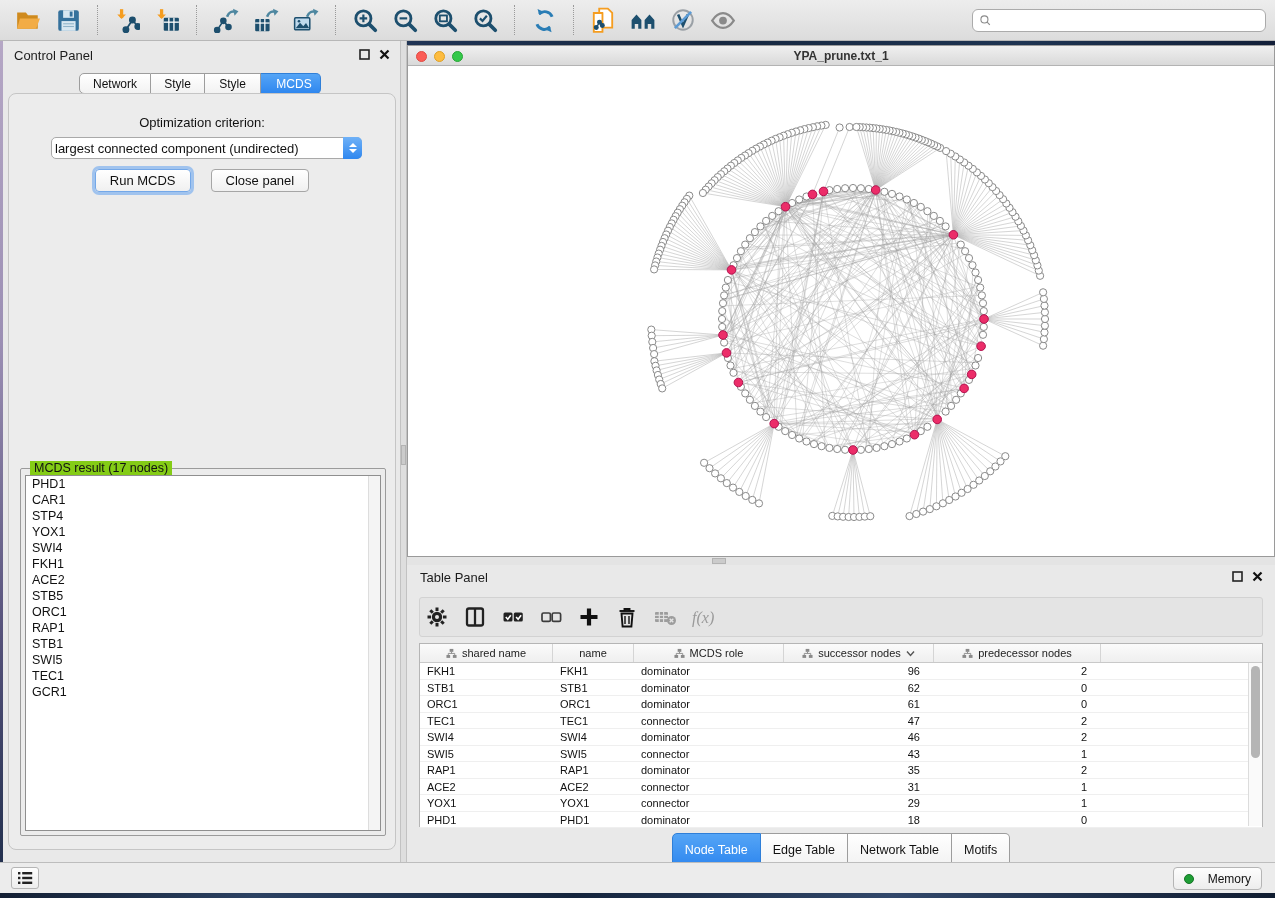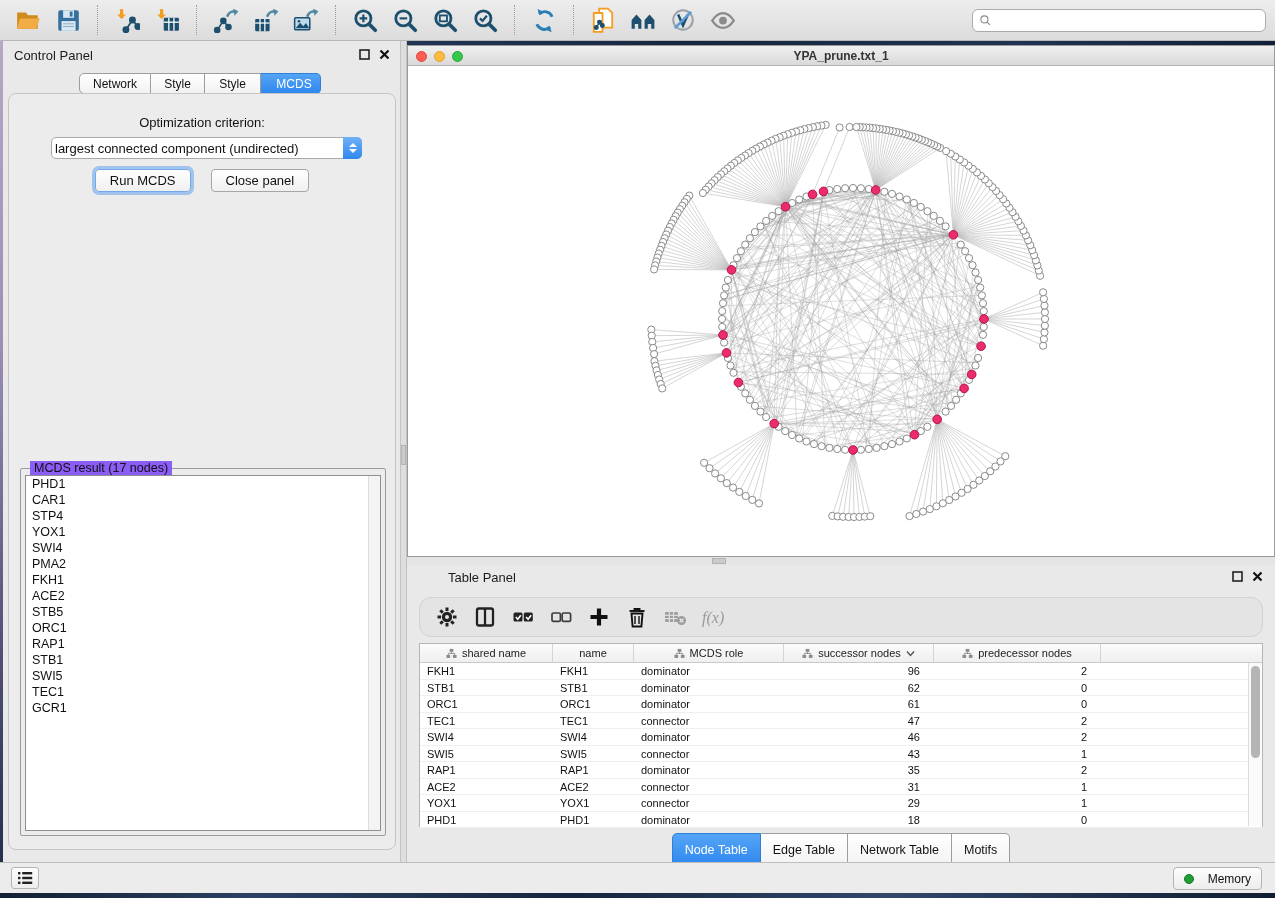--- a/index.html
+++ b/index.html
@@ -56,21 +56,21 @@
   .dd-step i { display:block; width:0; height:0; border-left:4px solid transparent; border-right:4px solid transparent; }
   .dd-step .up { border-bottom:4px solid #fff; }
   .dd-step .dn { border-top:4px solid #fff; }
   .cp-buttons { position:absolute; left:0; width:100%; top:75px; display:flex; justify-content:center; gap:20px; }
   .push-btn { height:23px; background:linear-gradient(#ffffff,#f0f0f0); border:1px solid #a6a6a6;
               border-radius:4px; font-size:13px; color:#111; padding:0 14px;
               font-family:"Liberation Sans",sans-serif; cursor:pointer; }
   .push-btn.focused { box-shadow:0 0 0 3px rgba(110,168,240,.6); border-color:#74a8e8; }
   .result-box { position:absolute; left:11px; top:374px; width:366px; height:368px;
                 border:1px solid #9b9b9b; border-radius:2px; }
-  .result-title { position:absolute; left:9px; top:-8px; background:#8b5cf6; padding:0 4px; font-size:12.5px; color:#111; }
+  .result-title { position:absolute; left:9px; top:-8px; background:#84cc16; padding:0 4px; font-size:12.5px; color:#111; }
   .result-list { position:absolute; left:4px; top:6px; right:4px; bottom:4px; background:#fff;
                  border:1px solid #8f8f8f; overflow:hidden; }
   .result-scroll { position:absolute; top:0; right:0; width:12px; height:100%;
                    background:#f4f4f4; border-left:1px solid #ddd; }
   .mcds-item { font-size:12.5px; color:#111; line-height:16px; padding-left:6px; }
 
   
   .v-split { position:absolute; left:400px; top:41px; width:7px; height:821px; background:#dedede;
              border-left:1px solid #c2c2c2; border-right:1px solid #c2c2c2; cursor:col-resize; }
   .v-split .grip { position:absolute; left:0; top:404px; width:5px; height:20px; background:#cbcbcb;
@@ -85,24 +85,24 @@
   .net-title { position:relative; height:20px; background:linear-gradient(#f0f0f0,#d9d9d9);
                border-bottom:1px solid #b3b3b3; }
   .net-title .t { position:absolute; left:0; width:100%; top:3px; text-align:center;
                   font-size:12px; font-weight:700; color:#333; }
   .lights { position:absolute; left:8px; top:4.5px; display:flex; gap:7px; }
   .light { width:11px; height:11px; border-radius:50%; cursor:pointer; }
   .net-canvas { position:relative; width:866px; height:490px; background:#fff; overflow:hidden; }
 
   
   .tpanel { position:absolute; left:407px; top:565px; width:868px; height:297px; background:#e9e9e9; }
-  .tpanel .panel-title { left:13px; top:5px;margin-left:28px; }
+  .tpanel .panel-title { left:13px; top:5px; }
   .tpanel .win-ctrls { right:12px; top:5px; }
   .t-toolbar { position:absolute; left:12px; right:12px; top:32px; height:40px; background:#e4e4e4;
-               border:1px solid #d2d2d2; border-radius:12px; display:flex; align-items:center; padding-left:10px; }
+               border:1px solid #d2d2d2; border-radius:3px; display:flex; align-items:center; }
   .tt-btn { width:34px; height:32px; border:none; background:transparent; display:flex; align-items:center;
             justify-content:center; margin-right:4px; cursor:pointer; }
   .tt-btn svg { width:24px; height:24px; }
   .tt-btn.disabled { cursor:default; }
   .table-wrap { position:absolute; left:12px; right:12px; top:78px; height:184px; background:#fff;
                 border:1px solid #b5b5b5; }
   .t-head { display:flex; height:19px; background:linear-gradient(#fbfbfb,#efefef);
             border-bottom:1px solid #c9c9c9; }
   .th { display:flex; align-items:center; justify-content:center; gap:5px; font-size:11px; color:#222;
         border-right:1px solid #d5d5d5; height:100%; cursor:pointer; }
@@ -341,21 +341,20 @@
       </div>
       <div class="result-box">
         <span class="result-title">MCDS result (17 nodes)</span>
         <div class="result-list" id="mcds-list">
           <div class="result-scroll"></div>
         <div class="mcds-item">PHD1</div>
             <div class="mcds-item">CAR1</div>
             <div class="mcds-item">STP4</div>
             <div class="mcds-item">YOX1</div>
             <div class="mcds-item">SWI4</div>
-            <div class="mcds-item">PMA2</div>
             <div class="mcds-item">FKH1</div>
             <div class="mcds-item">ACE2</div>
             <div class="mcds-item">STB5</div>
             <div class="mcds-item">ORC1</div>
             <div class="mcds-item">RAP1</div>
             <div class="mcds-item">STB1</div>
             <div class="mcds-item">SWI5</div>
             <div class="mcds-item">TEC1</div>
             <div class="mcds-item">GCR1</div>
           </div>

